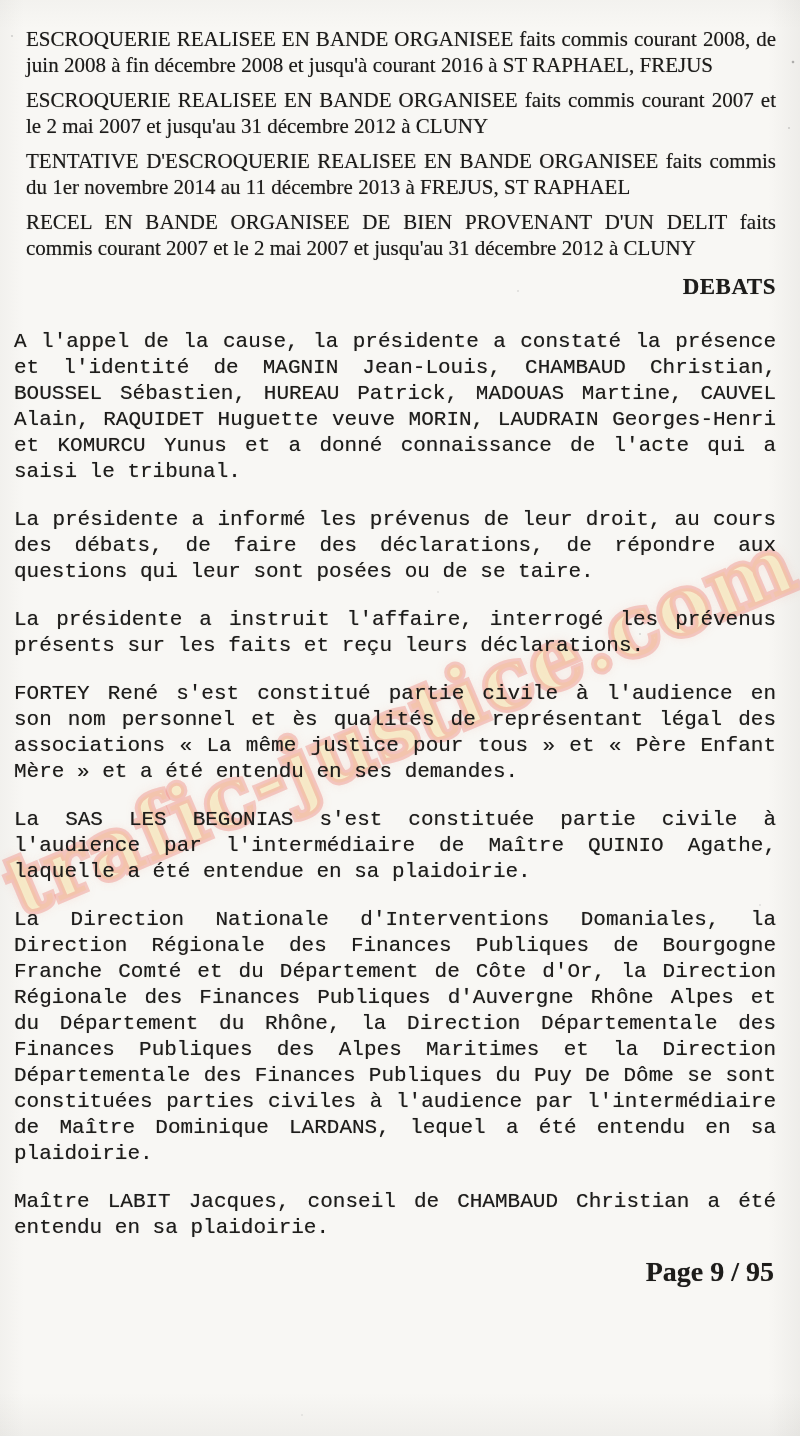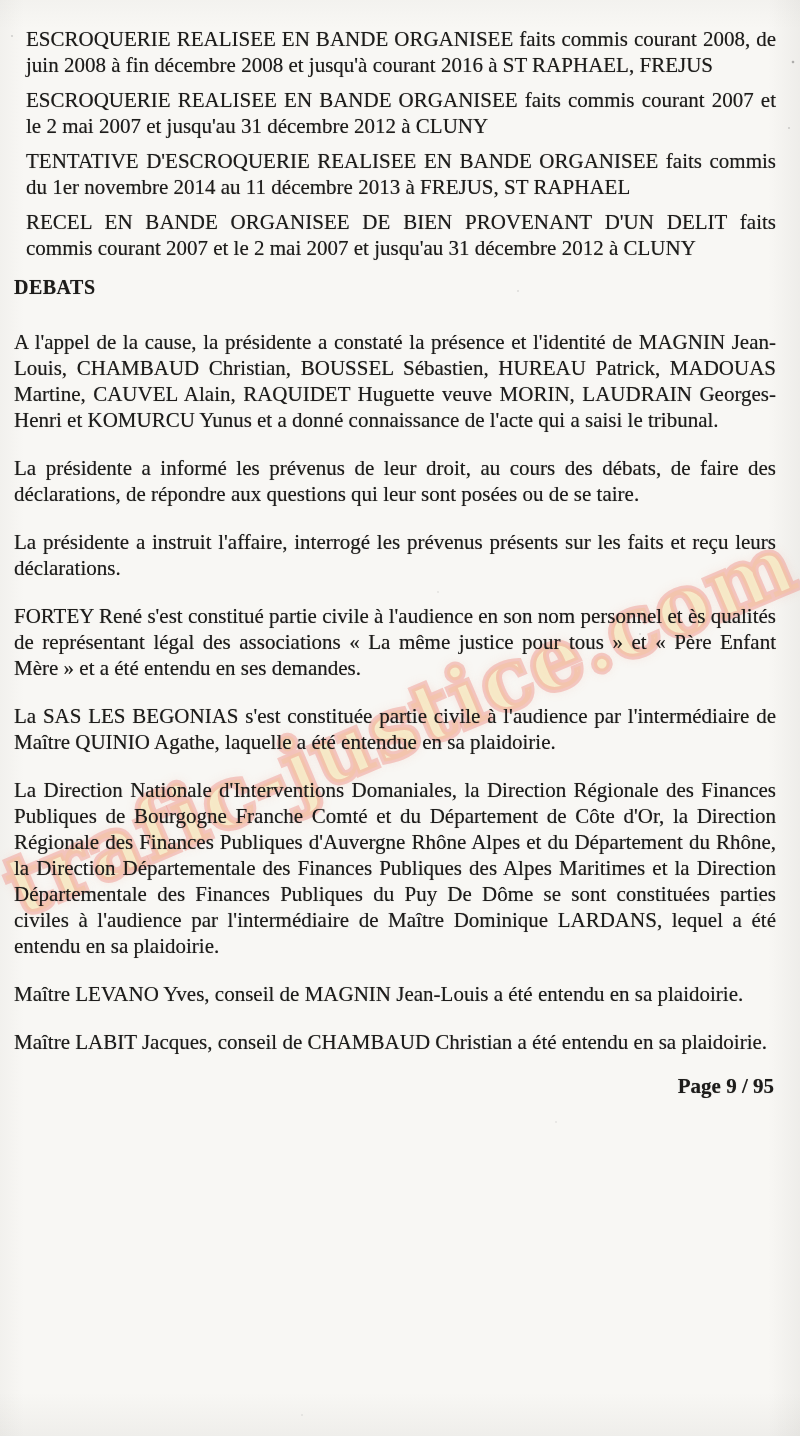--- a/index.html
+++ b/index.html
@@ -57,36 +57,37 @@
     font-size: 21px;
     line-height: 26px;
     text-shadow: 0 0 0.7px rgba(25,25,25,.55); 
   }
   .charge {
     margin: 0 0 9px 12px;
     text-align: justify;
   }
   .section-title {
     margin: 12px 0 0 0;
-    text-align: left;
-    font-size: 20px;
+    text-align: right;
+    font-size: 23px;
     font-weight: bold;
     line-height: 28px;
     letter-spacing: 0.5px;
   }
   .para {
     margin: 22px 0 0 0;
     text-align: justify;
+    font-family: Liberation Mono, monospace;
   }
   .para.first { margin-top: 28px; }
   .page-number {
     margin: 18px 0 0 0;
     text-align: right;
     font-weight: bold;
-    font-size: 21px;
+    font-size: 28px;
     line-height: 26px;
     padding-right: 2px;
   }
 </style>
 </head>
 <body>
 
 <div class="page">
 
   <div class="watermark">trafic-justice.com</div>
@@ -99,19 +100,18 @@
     <p class="charge">RECEL EN BANDE ORGANISEE DE BIEN PROVENANT D'UN DELIT faits commis courant 2007 et le 2 mai 2007 et jusqu'au 31 décembre 2012 à CLUNY</p>
 
     <h1 class="section-title">DEBATS</h1>
 
     <p class="para first">A l'appel de la cause, la présidente a constaté la présence et l'identité de MAGNIN Jean-Louis, CHAMBAUD Christian, BOUSSEL Sébastien, HUREAU Patrick, MADOUAS Martine, CAUVEL Alain, RAQUIDET Huguette veuve MORIN, LAUDRAIN Georges-Henri et KOMURCU Yunus et a donné connaissance de l'acte qui a saisi le tribunal.</p>
     <p class="para">La présidente a informé les prévenus de leur droit, au cours des débats, de faire des déclarations, de répondre aux questions qui leur sont posées ou de se taire.</p>
     <p class="para">La présidente a instruit l'affaire, interrogé les prévenus présents sur les faits et reçu leurs déclarations.</p>
     <p class="para">FORTEY René s'est constitué partie civile à l'audience en son nom personnel et ès qualités de représentant légal des associations « La même justice pour tous » et « Père Enfant Mère » et a été entendu en ses demandes.</p>
     <p class="para">La SAS LES BEGONIAS s'est constituée partie civile à l'audience par l'intermédiaire de Maître QUINIO Agathe, laquelle a été entendue en sa plaidoirie.</p>
     <p class="para">La Direction Nationale d'Interventions Domaniales, la Direction Régionale des Finances Publiques de Bourgogne Franche Comté et du Département de Côte d'Or, la Direction Régionale des Finances Publiques d'Auvergne Rhône Alpes et du Département du Rhône, la Direction Départementale des Finances Publiques des Alpes Maritimes et la Direction Départementale des Finances Publiques du Puy De Dôme se sont constituées parties civiles à l'audience par l'intermédiaire de Maître Dominique LARDANS, lequel a été entendu en sa plaidoirie.</p>
-    <p class="para">Maître LEVANO Yves, conseil de MAGNIN Jean-Louis a été entendu en sa plaidoirie.</p>
     <p class="para">Maître LABIT Jacques, conseil de CHAMBAUD Christian a été entendu en sa plaidoirie.</p>
 
     <p class="page-number">Page 9 / 95</p>
 
   </div>
 </div>
 
 </body></html>

